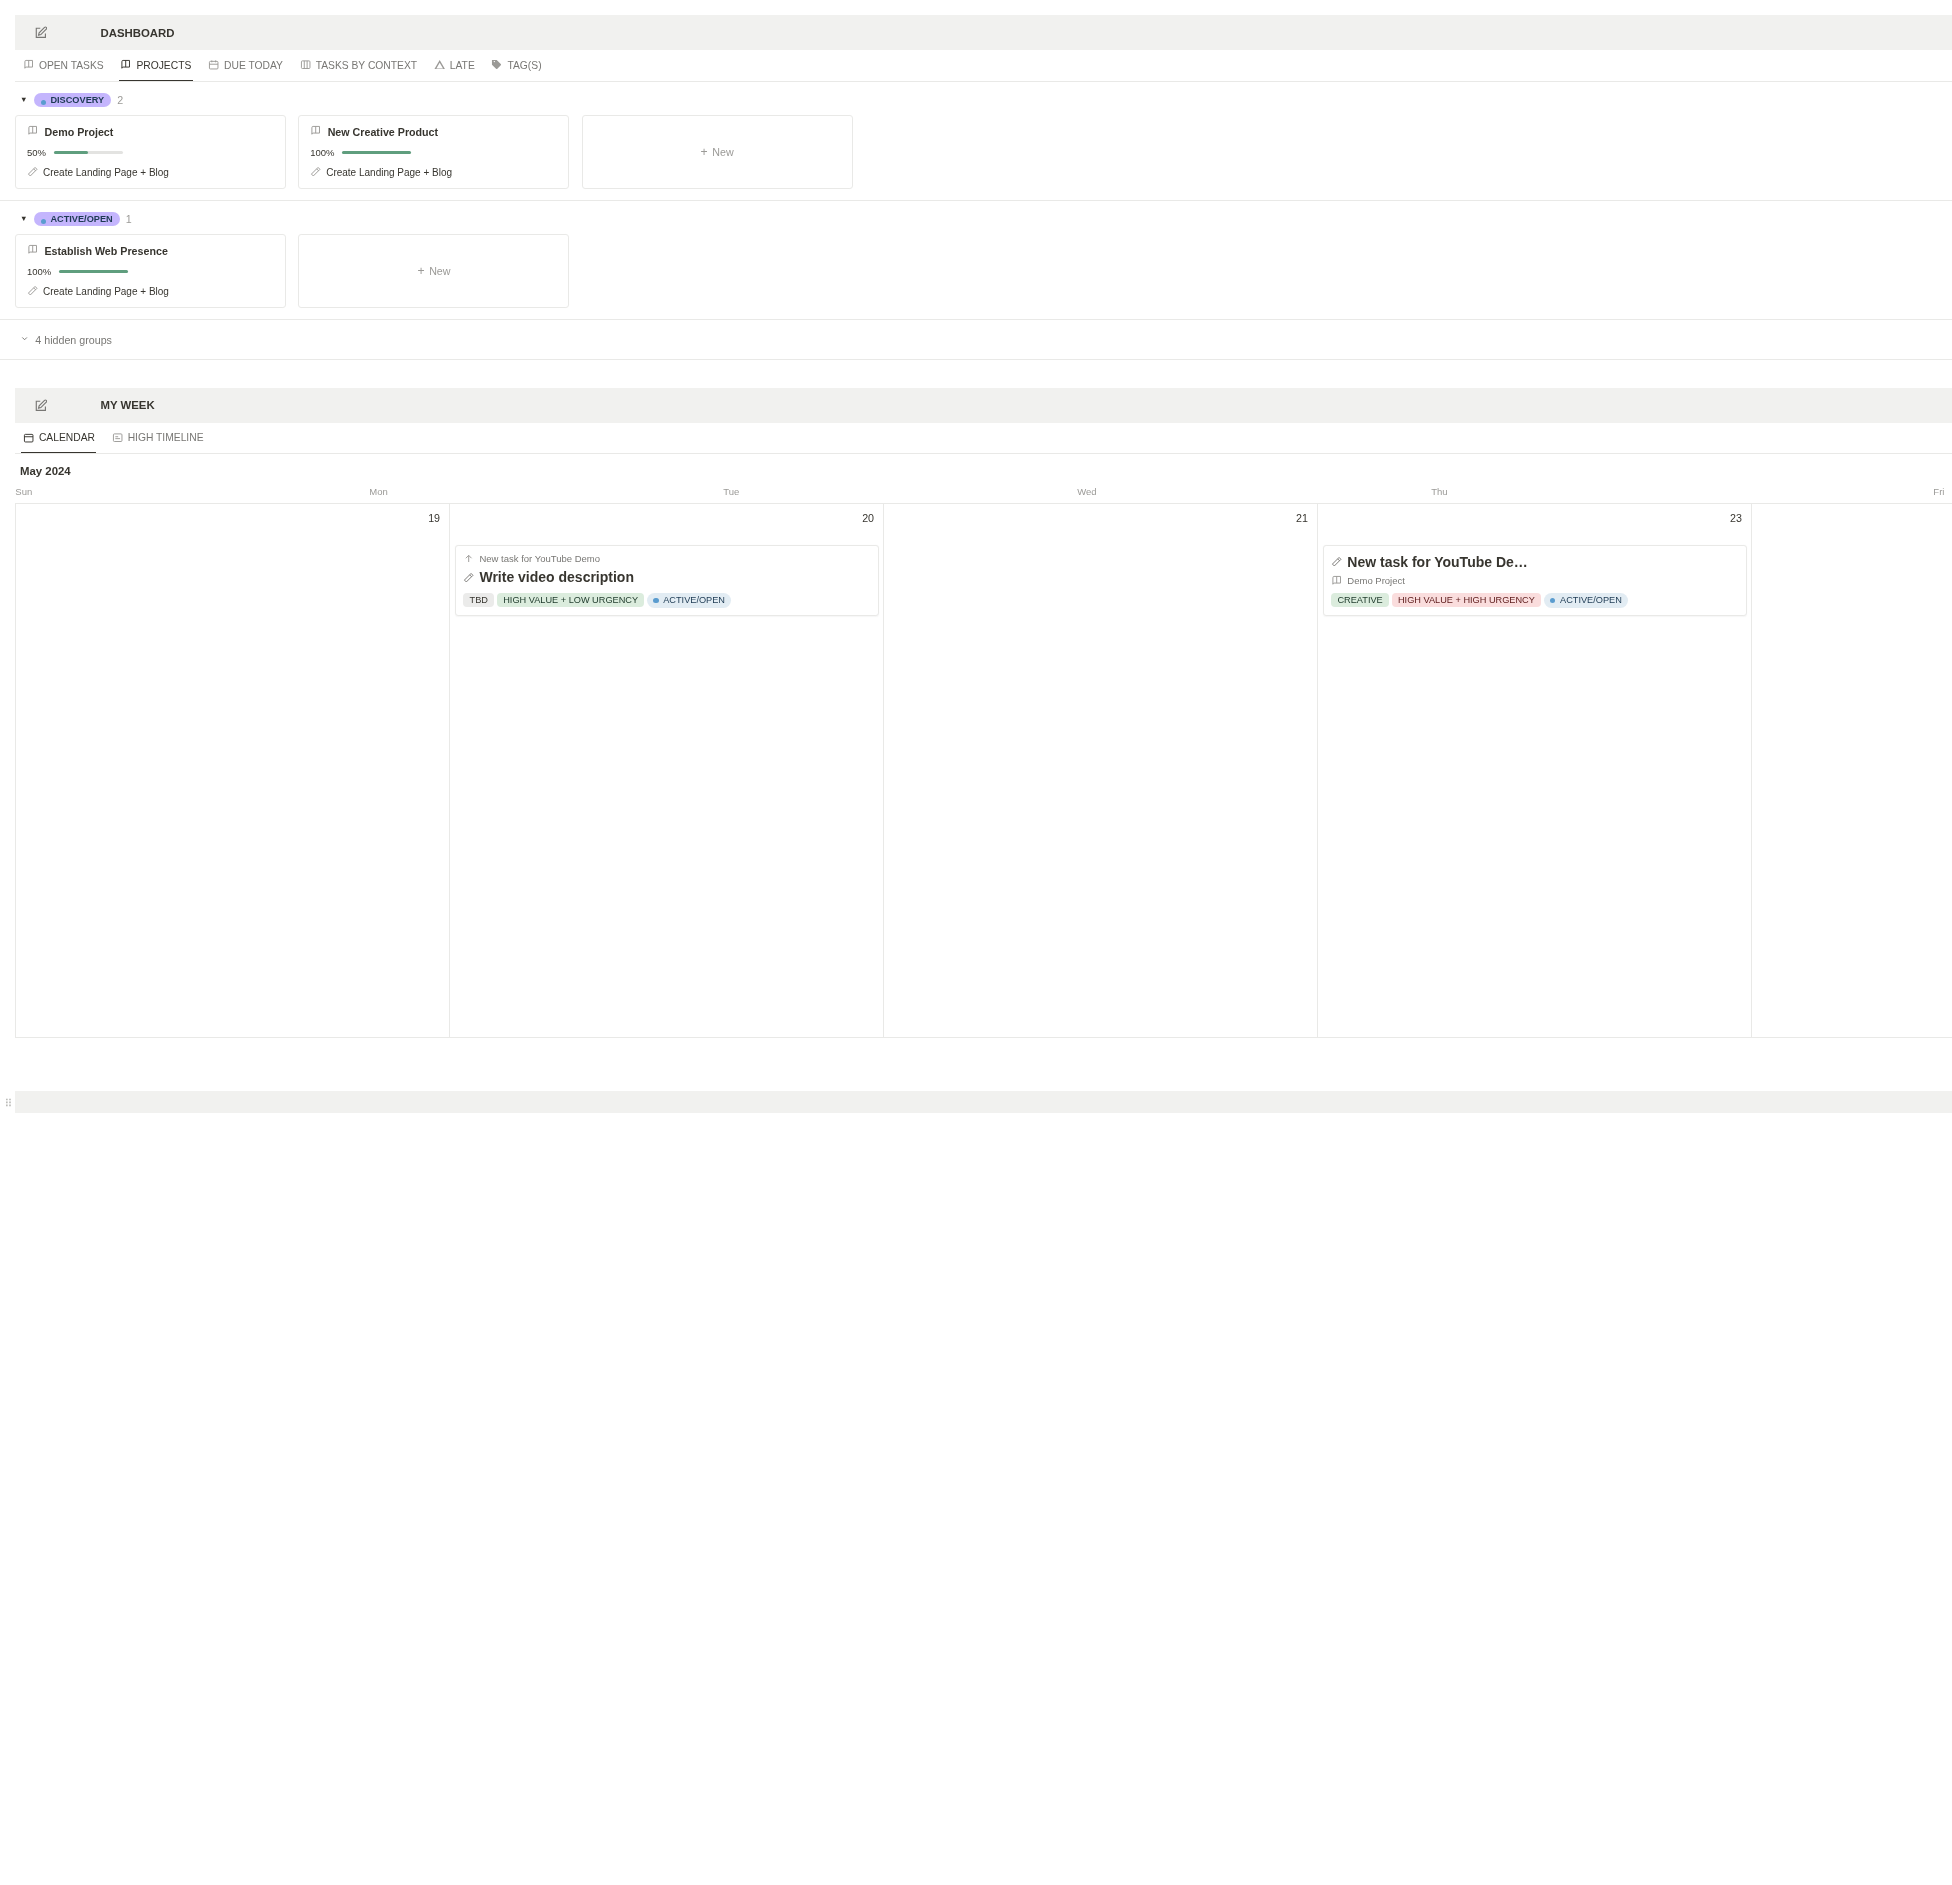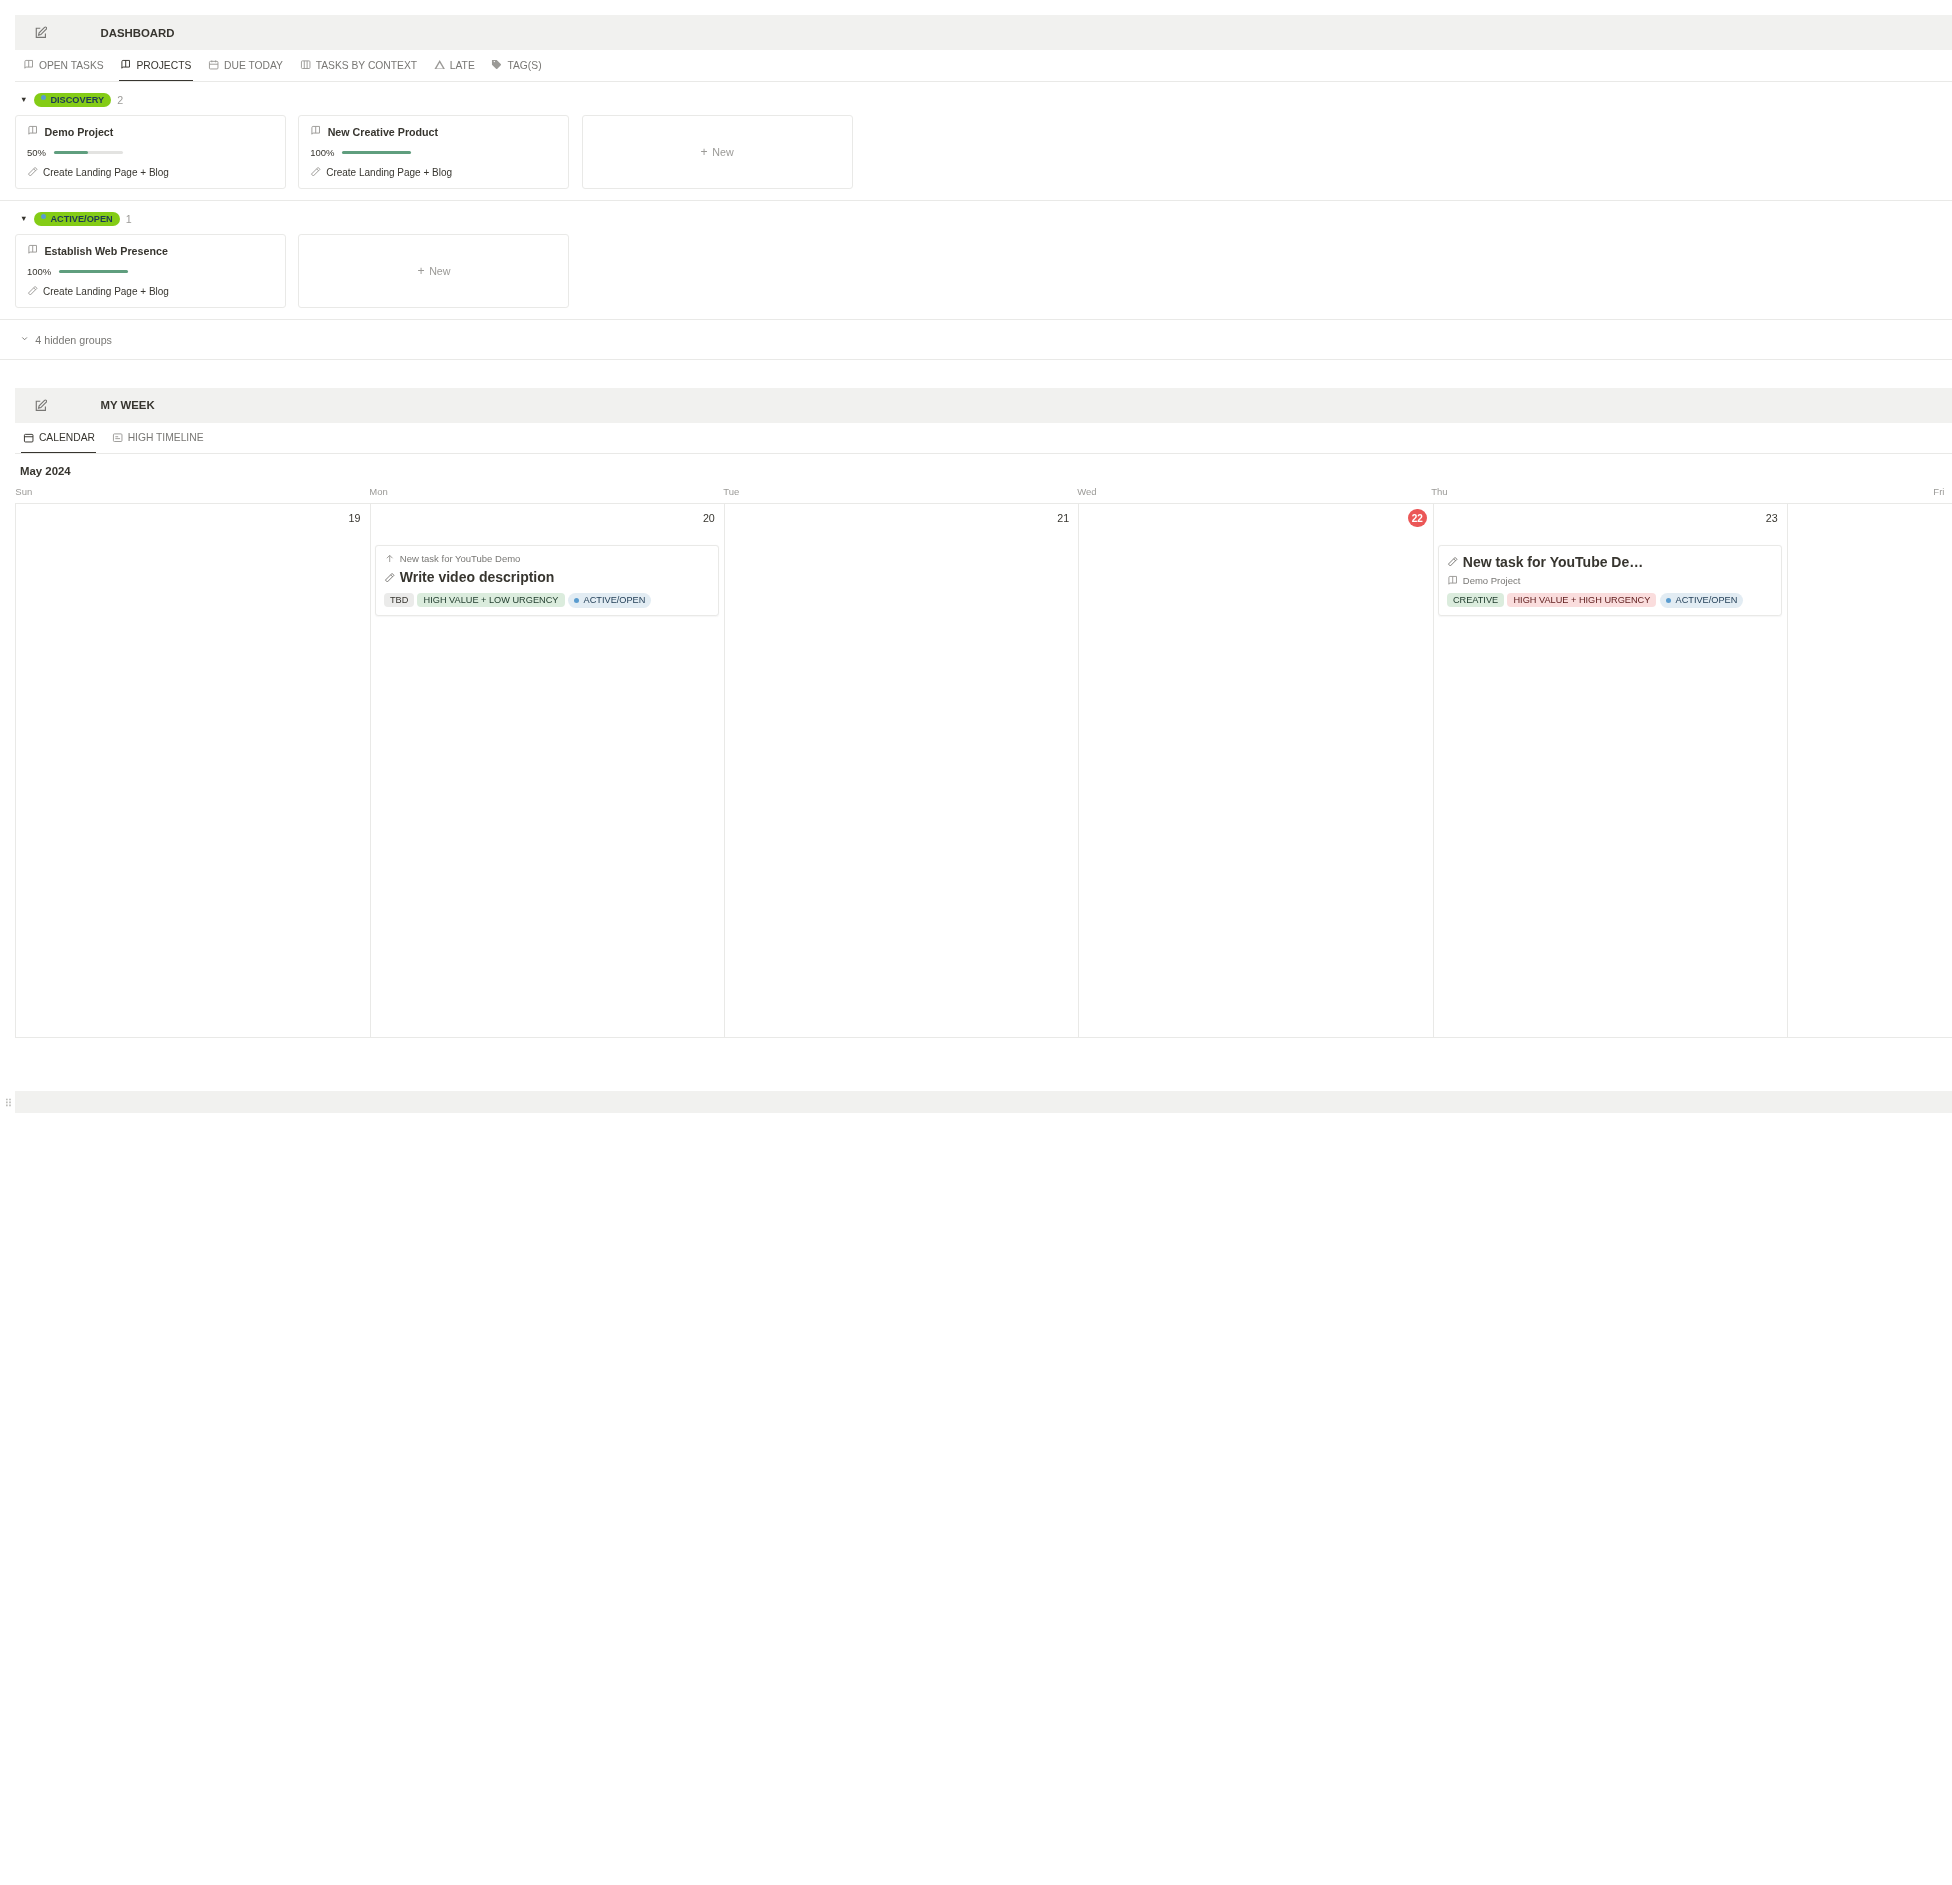--- a/index.html
+++ b/index.html
@@ -56,23 +56,23 @@
 
   .group-row {
     display: flex;
     align-items: center;
     gap: 6.1px;
     padding: 7.6px 0 7.6px 20px;
     margin-top: 3.1px;
   }
   .group-pill {
     display: inline-flex;
-    align-items: flex-start;
+    align-items: flex-end;
     gap: 4.6px;
-    background: #84cc16;
+    background: #c4b5fd;
     color: #1d3a53;
     font-size: 9.2px;
     font-weight: 600;
     padding: 2.3px 6.9px;
     border-radius: 9.2px;
   }
   .dot {
     width: 5.3px; height: 5.3px; border-radius: 50%;
     background: #5a9ccf;
     display: inline-block;
@@ -520,23 +520,20 @@
           </span>
           <span>Write video description</span>
         </div>
         <div><span class="tag gray">TBD</span><span class="tag green">HIGH VALUE + LOW URGENCY</span><span class="tag bluep"><span class="dot"></span>ACTIVE/OPEN</span></div>
       </div>
     </div>
     <div class="cal-cell">
       <div class="cal-date">21</div>
     </div>
     <div class="cal-cell">
-      <span class="cal-date-badge">22</span>
-    </div>
-    <div class="cal-cell">
       <div class="cal-date">23</div>
       <div class="cal-card">
         <div class="cal-card-line bold trunc">
           <span class="icon">
             <svg width="11.4" height="11.4" viewBox="0 0 24 24" fill="none" stroke="#787774" stroke-width="2">
               <path d="M3 17l4 4L21 7l-4-4L3 17z"></path>
               <path d="M14 6l4 4"></path>
             </svg>
           </span>
           <span>New task for YouTube De…</span>

